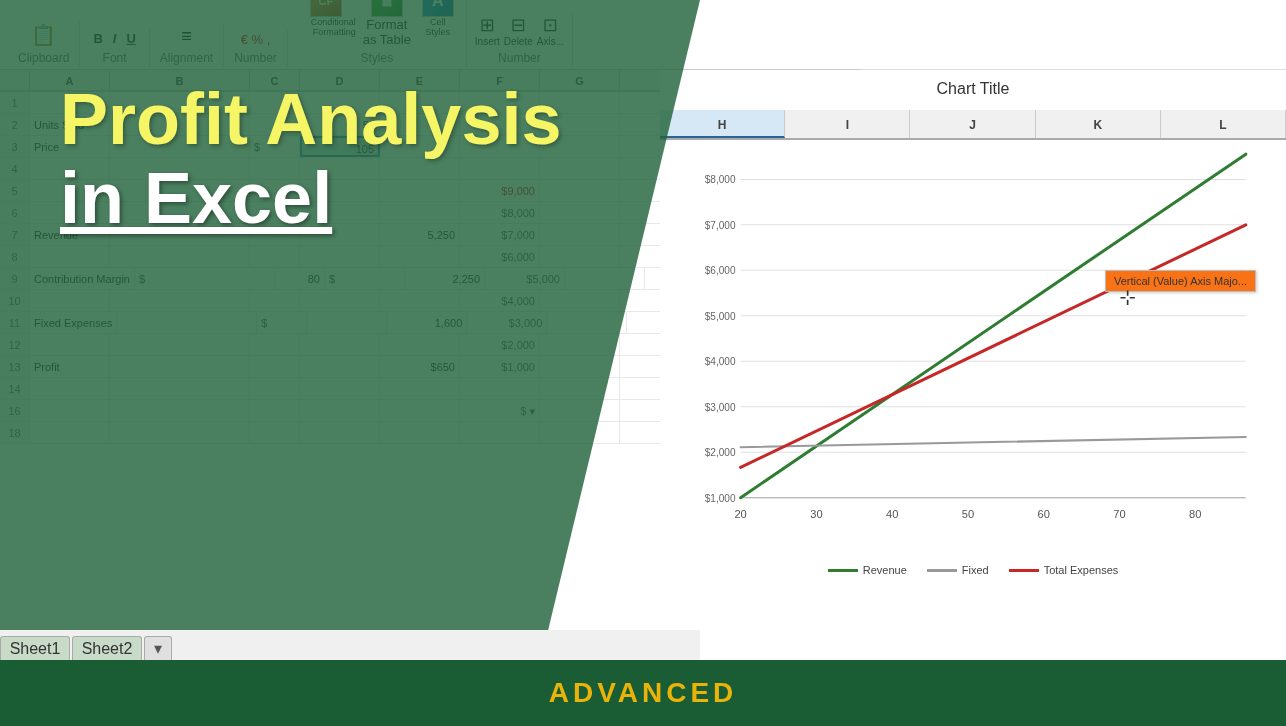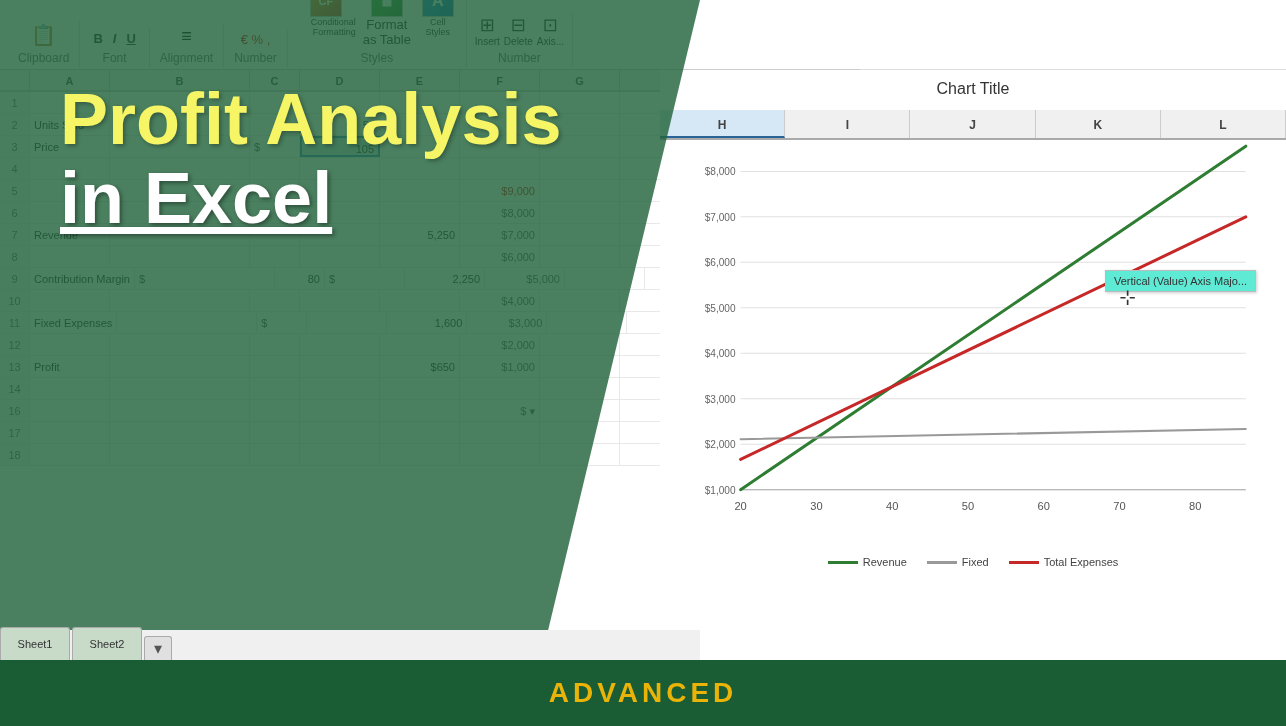--- a/index.html
+++ b/index.html
@@ -135,21 +135,21 @@
       width: 100%;
       height: 100%;
       position: relative;
       padding: 10px 20px 60px 20px;
     }
 
     .chart-title {
       font-size: 16px;
       color: #333;
       text-align: center;
-      margin-bottom: 10px;
+      margin-bottom: 18px;
       font-family: Arial, sans-serif;
     }
 
     .chart-svg-container {
       width: 100%;
       height: 440px;
     }
 
     .chart-legend {
       display: flex;
@@ -173,21 +173,21 @@
 
     .legend-line.green { background: #2e7d32; }
     .legend-line.gray { background: #999; }
     .legend-line.red { background: #c62828; }
 
     
     .chart-tooltip {
       position: absolute;
       right: 30px;
       top: 200px;
-      background: #5eead4;
+      background: #f97316;
       border: 1px solid #bbb;
       padding: 4px 8px;
       font-size: 11px;
       color: #333;
       box-shadow: 1px 1px 3px rgba(0,0,0,0.2);
       white-space: nowrap;
       z-index: 10;
     }
 
     
@@ -256,26 +256,26 @@
       left: 0;
       width: 700px;
       height: 30px;
       background: #f0f0f0;
       display: flex;
       align-items: flex-end;
       z-index: 3;
     }
 
     .sheet-tab {
-      height: 33px;
+      height: 24px;
       min-width: 70px;
       background: #c8dac8;
       border: 1px solid #aaa;
       border-bottom: none;
-      font-size: 11px;
+      font-size: 16px;
       color: #333;
       display: flex;
       align-items: center;
       justify-content: center;
       cursor: pointer;
       margin-right: 2px;
       border-radius: 3px 3px 0 0;
     }
 
     .sheet-tab-add {
@@ -669,30 +669,20 @@
       <div class="grid-row-num">16</div>
       <div class="grid-cell"></div>
       <div class="grid-cell wide"></div>
       <div class="grid-cell narrow"></div>
       <div class="grid-cell"></div>
       <div class="grid-cell"></div>
       <div class="grid-cell" style="color:#555; text-align:right;">$ ▾</div>
       <div class="grid-cell"></div>
     </div>
     <div class="grid-row">
-      <div class="grid-row-num">17</div>
-      <div class="grid-cell"></div>
-      <div class="grid-cell wide"></div>
-      <div class="grid-cell narrow"></div>
-      <div class="grid-cell"></div>
-      <div class="grid-cell"></div>
-      <div class="grid-cell"></div>
-      <div class="grid-cell"></div>
-    </div>
-    <div class="grid-row">
       <div class="grid-row-num">18</div>
       <div class="grid-cell"></div>
       <div class="grid-cell wide"></div>
       <div class="grid-cell narrow"></div>
       <div class="grid-cell"></div>
       <div class="grid-cell"></div>
       <div class="grid-cell"></div>
       <div class="grid-cell"></div>
     </div>
   </div>

